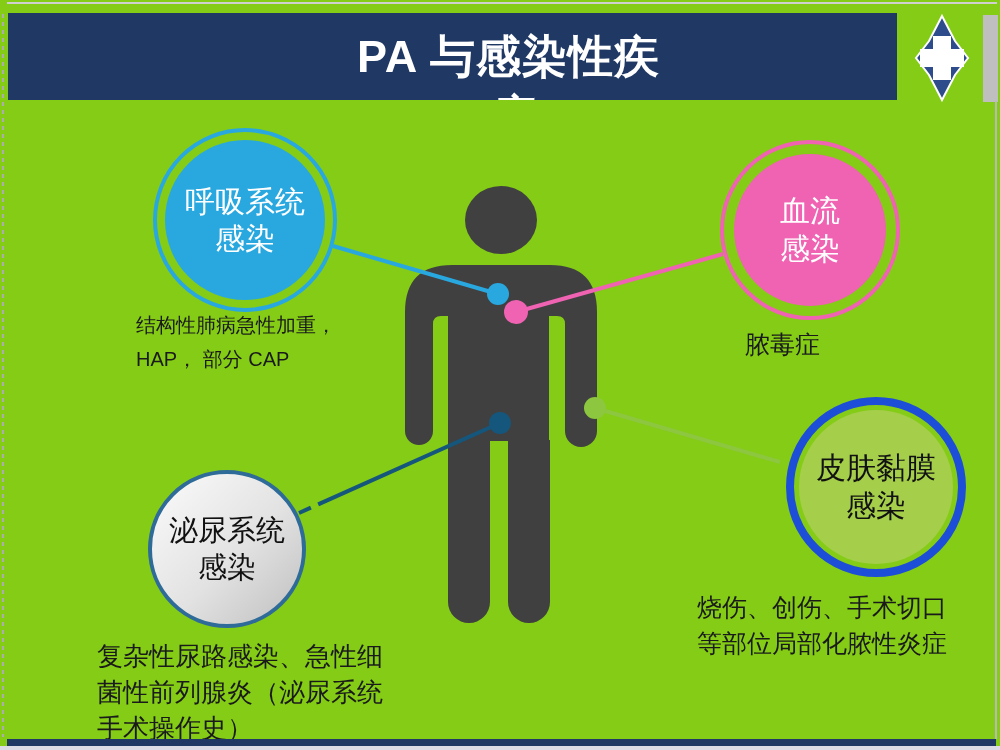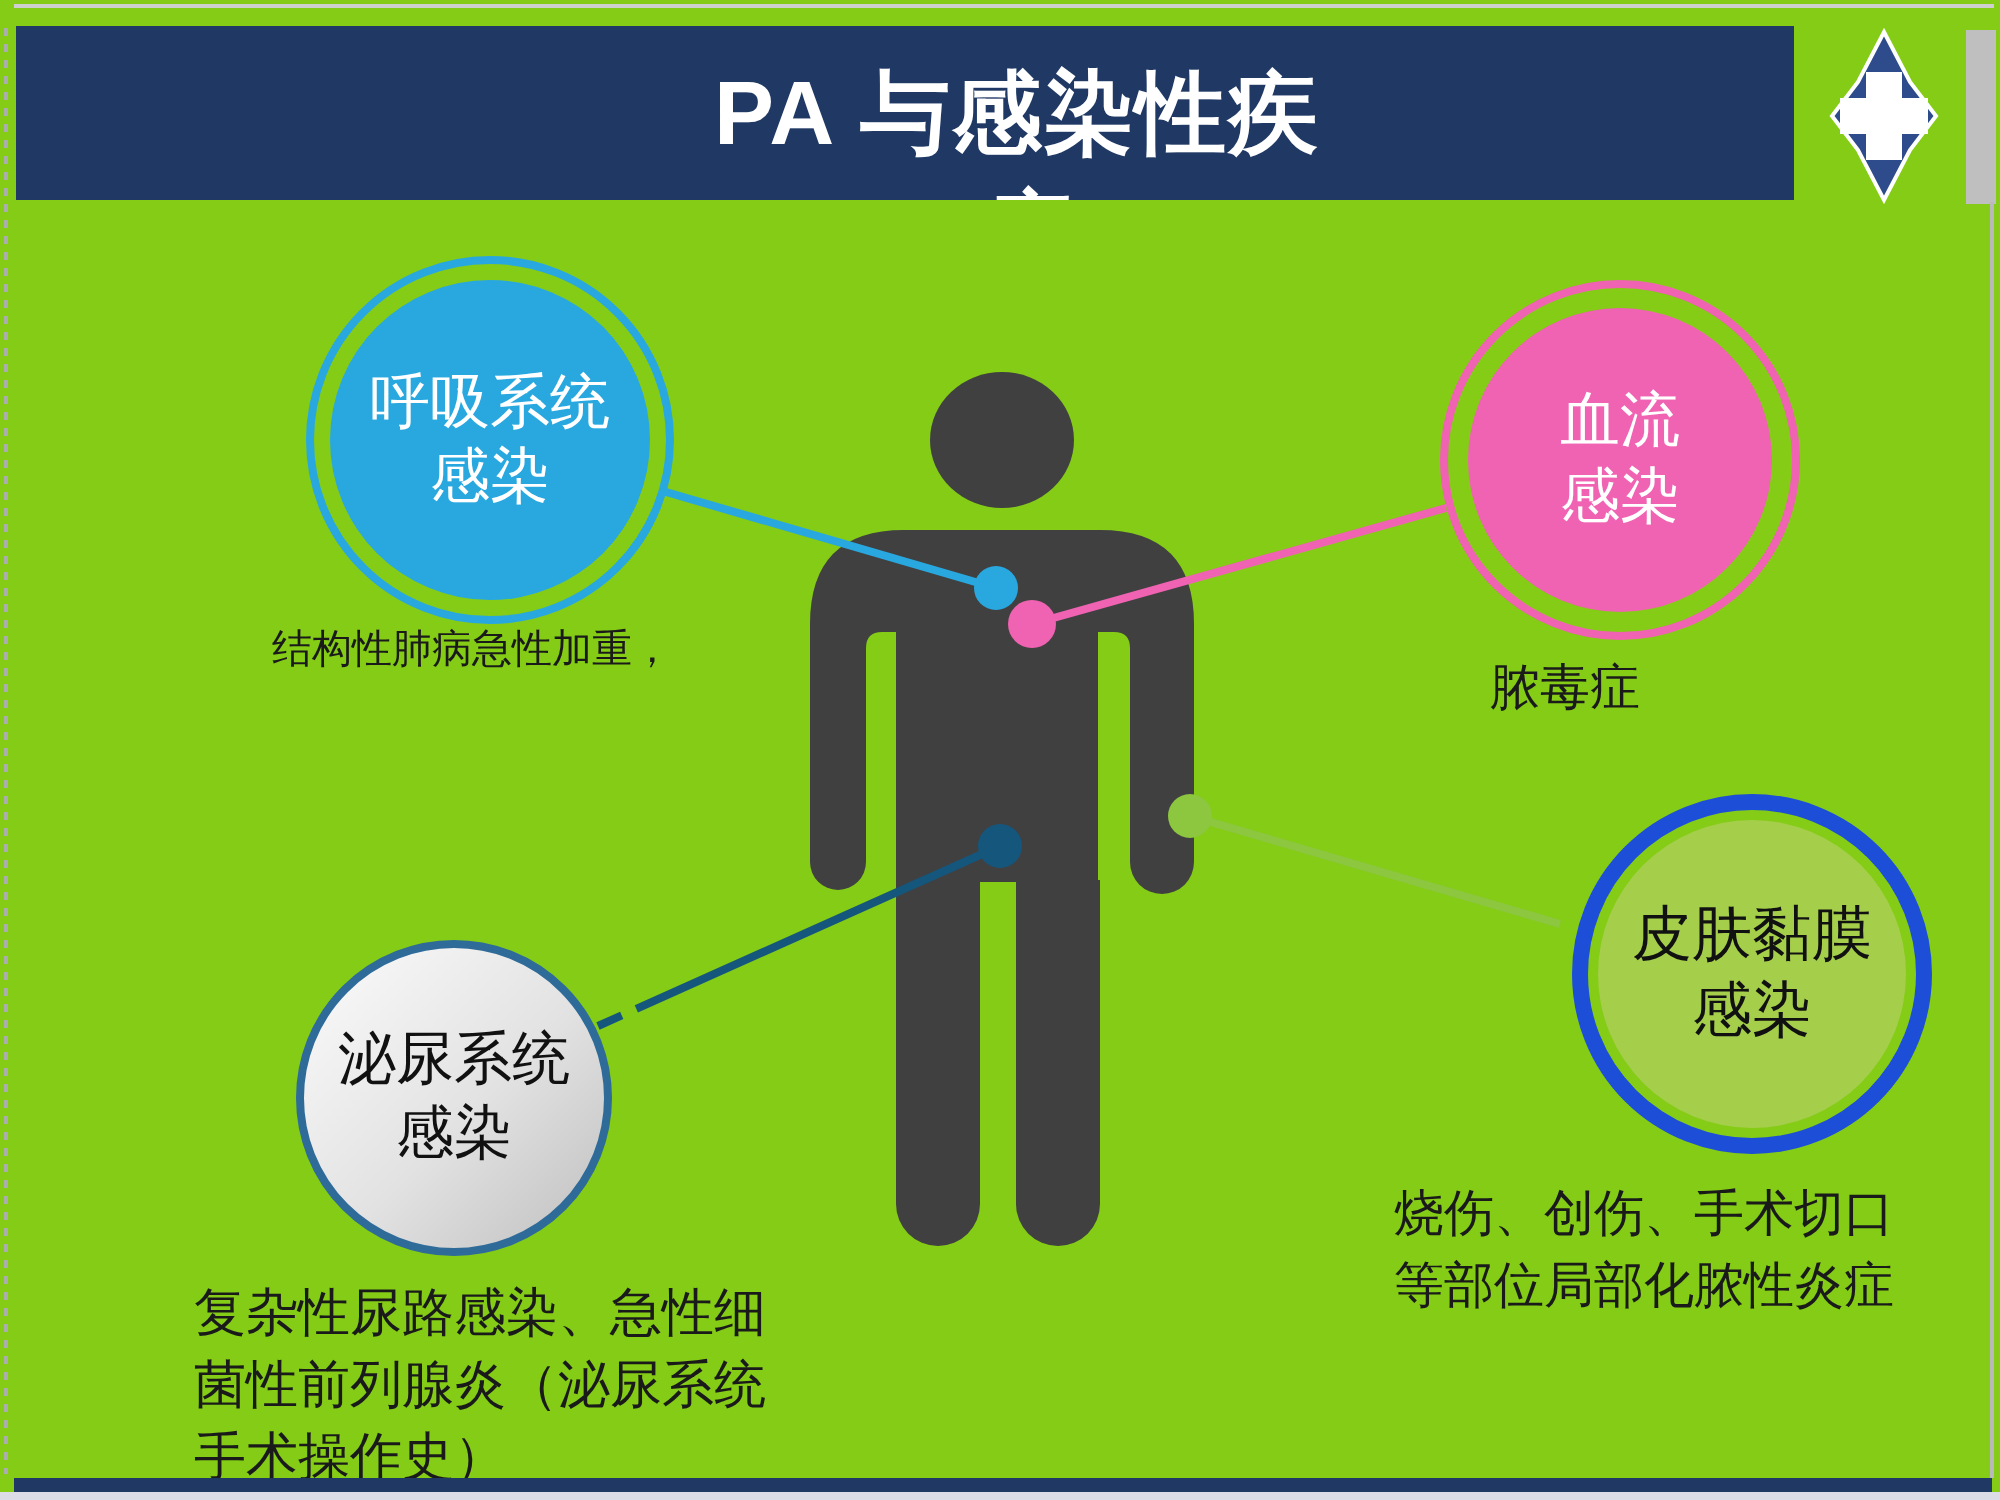--- a/index.html
+++ b/index.html
@@ -120,20 +120,21 @@
 
   <div class="node node-urine">
     <div class="node-inner">
       <div>泌尿系统</div>
       <div>感染</div>
     </div>
   </div>
 
   <div class="desc desc-resp">
     <div>结构性肺病急性加重，</div>
+    <div>HAP， 部分 CAP</div>
   </div>
   <div class="desc desc-blood">
     <div>脓毒症</div>
   </div>
   <div class="desc desc-urine">
     <div>复杂性尿路感染、急性细</div>
     <div>菌性前列腺炎（泌尿系统</div>
     <div>手术操作史）</div>
   </div>
   <div class="desc desc-skin">

